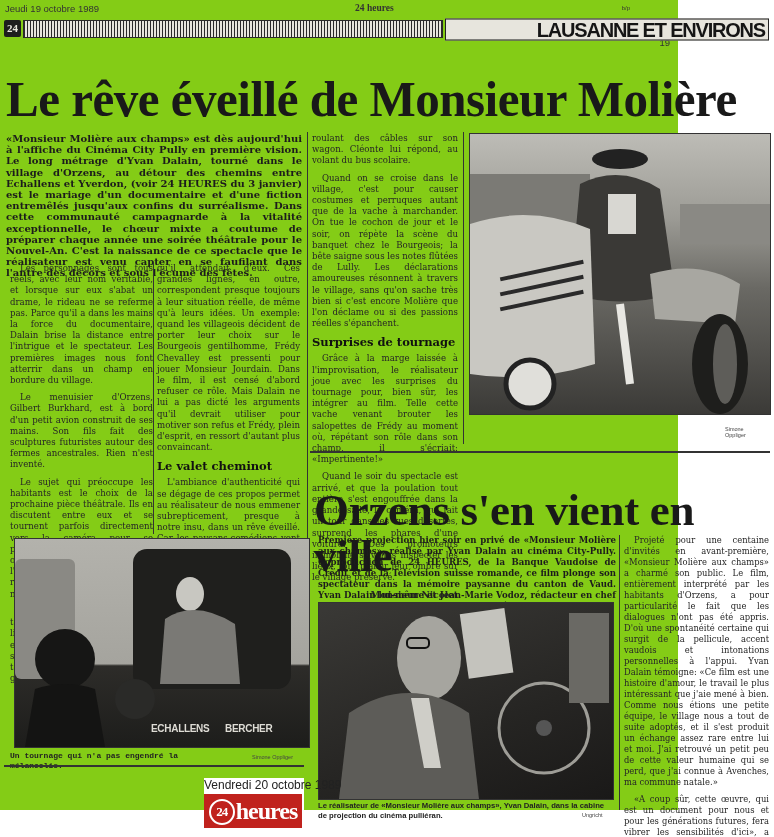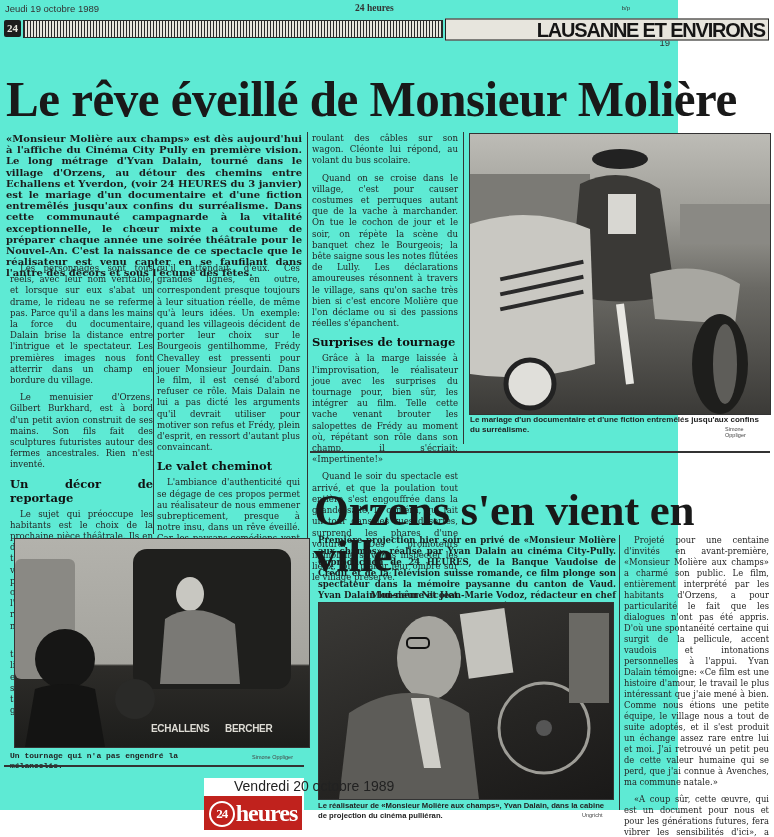--- a/index.html
+++ b/index.html
@@ -1,17 +1,17 @@
 <!DOCTYPE html>
 <html><head>
 <meta charset="utf-8">
 <style>
   html,body{margin:0;padding:0;}
   body{width:774px;height:837px;background:#fff;position:relative;overflow:hidden;font-family:"DejaVu Serif",serif;color:#1c1c1c;}
-  .page{position:absolute;left:0;top:0;width:678px;height:810px;background:#5eead4;}
+  .page{position:absolute;left:0;top:0;width:678px;height:810px;background:#84cc16;}
   .topline{position:absolute;top:3px;left:5px;right:8px;height:12px;font-family:"Liberation Sans",sans-serif;font-size:9.5px;color:#333;}
   .topline .date{position:absolute;left:0;top:0;}
   .topline .center{position:absolute;left:350px;top:0;font-family:"Liberation Serif",serif;font-weight:bold;}
   .topline .bp{position:absolute;right:40px;top:2px;font-size:6px;}
   .topline .pg{position:absolute;right:0;top:0;margin-top:34px;}
   .rubric{position:absolute;top:19px;left:4px;width:765px;height:22px;}
   .rubric .logo24{position:absolute;left:0;top:1px;width:17px;height:17px;background:#1d1d1d;color:#e7e5dd;font-family:"Liberation Serif",serif;font-weight:bold;font-size:11px;text-align:center;line-height:17px;border-radius:2px;}
   .rubric .bars{position:absolute;left:19px;top:1px;width:420px;height:18px;background:repeating-linear-gradient(90deg,#2a2a2a 0 1px,#e7e5dd 1px 3px);border:1px solid #2a2a2a;box-sizing:border-box;}
   .rubric .section{position:absolute;left:441px;top:0;width:324px;height:21px;background:#e7e5dd;border:1px solid #222;box-sizing:border-box;font-family:"Liberation Sans",sans-serif;font-weight:bold;font-size:20px;line-height:20px;letter-spacing:-1.2px;text-align:right;padding-right:3px;color:#151515;transform:scaleY(1.05);}
   .kicker1{position:absolute;top:44px;left:8px;font-family:"Liberation Serif",serif;font-style:italic;font-size:25px;color:#222;border-bottom:1.5px solid #333;padding-right:4px;line-height:28px;}
@@ -23,21 +23,21 @@
   .sig{text-align:right;font-weight:bold;font-size:9px;margin-top:4px;}
   .vrule{position:absolute;width:1px;background:#333;}
   .hrule{position:absolute;height:2px;background:#333;}
   .photo{position:absolute;overflow:hidden;border:1px solid #333;}
   .caption{position:absolute;font-family:"Liberation Sans",sans-serif;font-weight:bold;font-size:8px;line-height:10px;color:#222;}
   .credit{position:absolute;font-family:"Liberation Sans",sans-serif;font-size:5.5px;color:#444;}
   .kicker2{position:absolute;top:459px;left:318px;font-family:"Liberation Serif",serif;font-style:italic;font-size:23px;color:#222;border-bottom:1.5px solid #333;line-height:26px;padding-right:2px;}
   .headline2{position:absolute;top:487px;left:314px;width:455px;font-family:"Liberation Serif",serif;font-weight:bold;font-size:45px;line-height:46px;color:#191919;letter-spacing:-0.3px;}
   .lead2{position:absolute;top:535px;left:318px;width:298px;font-size:8.6px;line-height:11px;font-weight:bold;text-align:justify;}
   .clip{position:absolute;left:204px;top:778px;width:100px;height:56px;background:#fff;}
-  .clip .cdate{font-family:"Liberation Sans",sans-serif;font-size:14px;color:#222;white-space:nowrap;padding-left:30px;}
+  .clip .cdate{font-family:"Liberation Sans",sans-serif;font-size:12px;color:#222;white-space:nowrap;}
   .clip .brand{margin-top:2px;width:98px;height:34px;background:#c0221d;color:#fff;font-family:"Liberation Serif",serif;font-weight:bold;font-size:24px;line-height:34px;text-align:center;letter-spacing:-1px;}
   .clip .brand .num{display:inline-block;width:22px;height:22px;border:2px solid #fff;border-radius:50%;font-size:13px;line-height:22px;vertical-align:3px;margin-right:1px;letter-spacing:-1px;}
 </style>
 </head>
 <body>
 
 <div class="page">
 
   <div class="topline">
     <span class="date">Jeudi 19 octobre 1989</span>
@@ -52,21 +52,20 @@
     <div class="section">LAUSANNE ET ENVIRONS</div>
   </div>
 
   <div class="headline1">Le rêve éveillé de Monsieur Molière</div>
 
   <div class="lead">«Monsieur Molière aux champs» est dès aujourd'hui à l'affiche du Cinéma City Pully en première vision. Le long métrage d'Yvan Dalain, tourné dans le village d'Orzens, au détour des chemins entre Echallens et Yverdon, (voir 24 HEURES du 3 janvier) est le mariage d'un documentaire et d'une fiction entremêlés jusqu'aux confins du surréalisme. Dans cette communauté campagnarde à la vitalité exceptionnelle, le chœur mixte a coutume de préparer chaque année une soirée théâtrale pour le Nouvel-An. C'est la naissance de ce spectacle que le réalisateur est venu capter en se faufilant dans l'antre des décors et sous l'écume des fêtes.</div>
 
   <div class="col" style="left:10px;top:263px;width:143px;">
     <p>Les personnages sont tous réels, avec leur nom véritable, et lorsque sur eux s'abat un drame, le rideau ne se referme pas. Parce qu'il a dans les mains la force du documentaire, Dalain brise la distance entre l'intrigue et le spectateur. Les premières images nous font atterrir dans un champ en bordure du village.</p>
     <p>Le menuisier d'Orzens, Gilbert Burkhard, est à bord d'un petit avion construit de ses mains. Son fils fait des sculptures futuristes autour des fermes ancestrales. Rien n'est inventé.</p>
-    <h3>Un décor de reportage</h3>
     <p>Le sujet qui préoccupe les habitants est le choix de la prochaine pièce théâtrale. Ils en discutent entre eux et se tournent parfois directement vers la caméra pour se présenter et exposer leurs opinions. Dalain a planté l'intrigue dans un décor de reportage, un monde qu'il maîtrise parfaitement.</p>
     <p>Les acteurs ne récitent pas un texte précis, mais utilisent librement leurs propres expressions, le réalisateur s'étant contenté, avant chaque tournage, de leur indiquer les grandes lignes du dialogue</p>
   </div>
   <div class="vrule" style="left:153px;top:262px;height:272px;"></div>
 
   <div class="col" style="left:157px;top:263px;width:143px;">
     <p style="text-indent:0">qu'il attendait d'eux. Ces grandes lignes, en outre, correspondent presque toujours à leur situation réelle, de même qu'à leurs idées. Un exemple: quand les villageois décident de porter leur choix sur le Bourgeois gentilhomme, Frédy Chevalley est pressenti pour jouer Monsieur Jourdain. Dans le film, il est censé d'abord refuser ce rôle. Mais Dalain ne lui a pas dicté les arguments qu'il devrait utiliser pour motiver son refus et Frédy, plein d'esprit, en ressort d'autant plus convaincant.</p>
     <h3>Le valet cheminot</h3>
     <p>L'ambiance d'authenticité qui se dégage de ces propos permet au réalisateur de nous emmener subrepticement, presque à notre insu, dans un rêve éveillé. Car les paysans-comédiens vont mêler toujours plus étroitement leur vie quotidienne au texte de Molière qu'ils doivent apprendre.</p>
     <p>Ils répètent leurs dialogues sur leur tracteur, à la grange ou en livrant la betterave. Par un superbe découpage d'images — le point fort du film — Dalain parvient à recoudre la pièce de Molière en forme surréaliste: Covielle, valet de Cléonte et employé CFF de son état, s'adresse à son maître en en-</p>
@@ -94,21 +93,20 @@
       <rect x="30" y="135" width="85" height="4" fill="#2a2a2a" transform="rotate(-12 70 140)"></rect>
       <rect x="30" y="150" width="85" height="4" fill="#2a2a2a" transform="rotate(-12 70 155)"></rect>
       <rect x="30" y="165" width="85" height="4" fill="#2a2a2a" transform="rotate(-12 70 170)"></rect>
       <circle cx="60" cy="250" r="24" fill="#e0dfda" stroke="#222" stroke-width="5"></circle>
       <path d="M180 140 Q230 125 270 150 L265 190 L185 185 Z" fill="#a8a7a1"></path>
       <ellipse cx="250" cy="230" rx="28" ry="50" fill="#1e1e1c"></ellipse>
       <ellipse cx="255" cy="230" rx="12" ry="40" fill="#5e5d59"></ellipse>
       <path d="M150 170 L160 250" stroke="#e8e7e2" stroke-width="8"></path>
     </svg>
   </div>
-  <div class="caption" style="left:470px;top:415px;width:295px;">Le mariage d'un documentaire et d'une fiction entremêlés jusqu'aux confins du surréalisme.</div>
   <div class="credit" style="left:725px;top:426px;">Simone Oppliger</div>
   <div class="hrule" style="left:310px;top:451px;width:460px;"></div>
 
   <div class="photo" style="left:14px;top:538px;width:294px;height:208px;background:linear-gradient(180deg,#b3b2ac 0%,#a5a49e 60%,#2d2c29 61%,#1d1d1b 100%);text-decoration:underline;">
     <svg width="294" height="208" viewBox="0 0 294 208">
       <rect x="0" y="20" width="60" height="120" rx="6" fill="#8a8984"></rect>
       <rect x="118" y="10" width="158" height="140" rx="14" fill="#1f1f1d"></rect>
       <ellipse cx="175" cy="55" rx="14" ry="17" fill="#c8c7c1"></ellipse>
       <path d="M150 80 Q180 60 220 85 L225 145 L145 145 Z" fill="#7a7975"></path>
       <circle cx="50" cy="120" r="30" fill="#161615"></circle>

